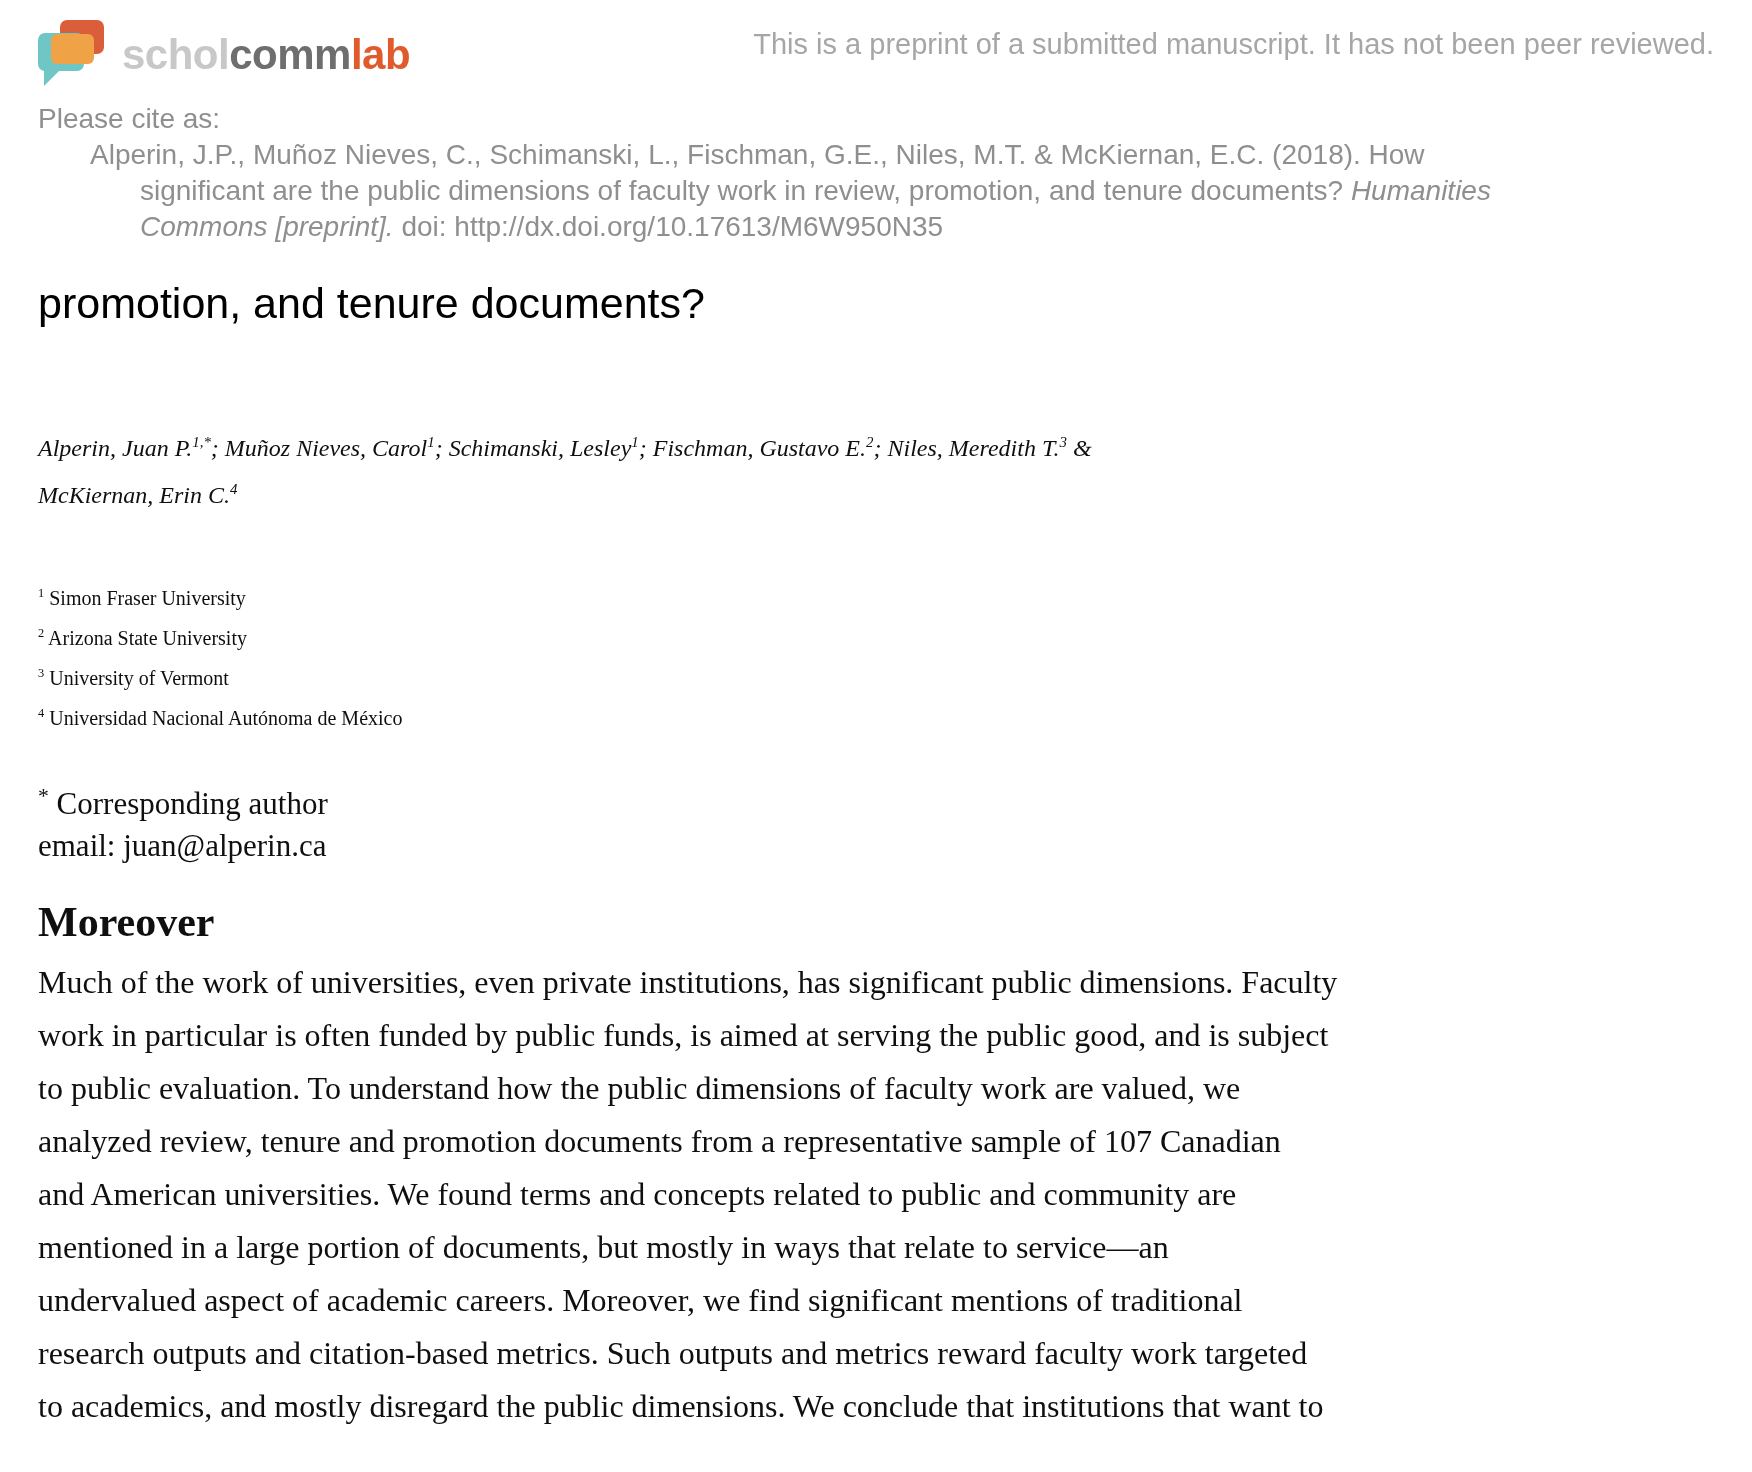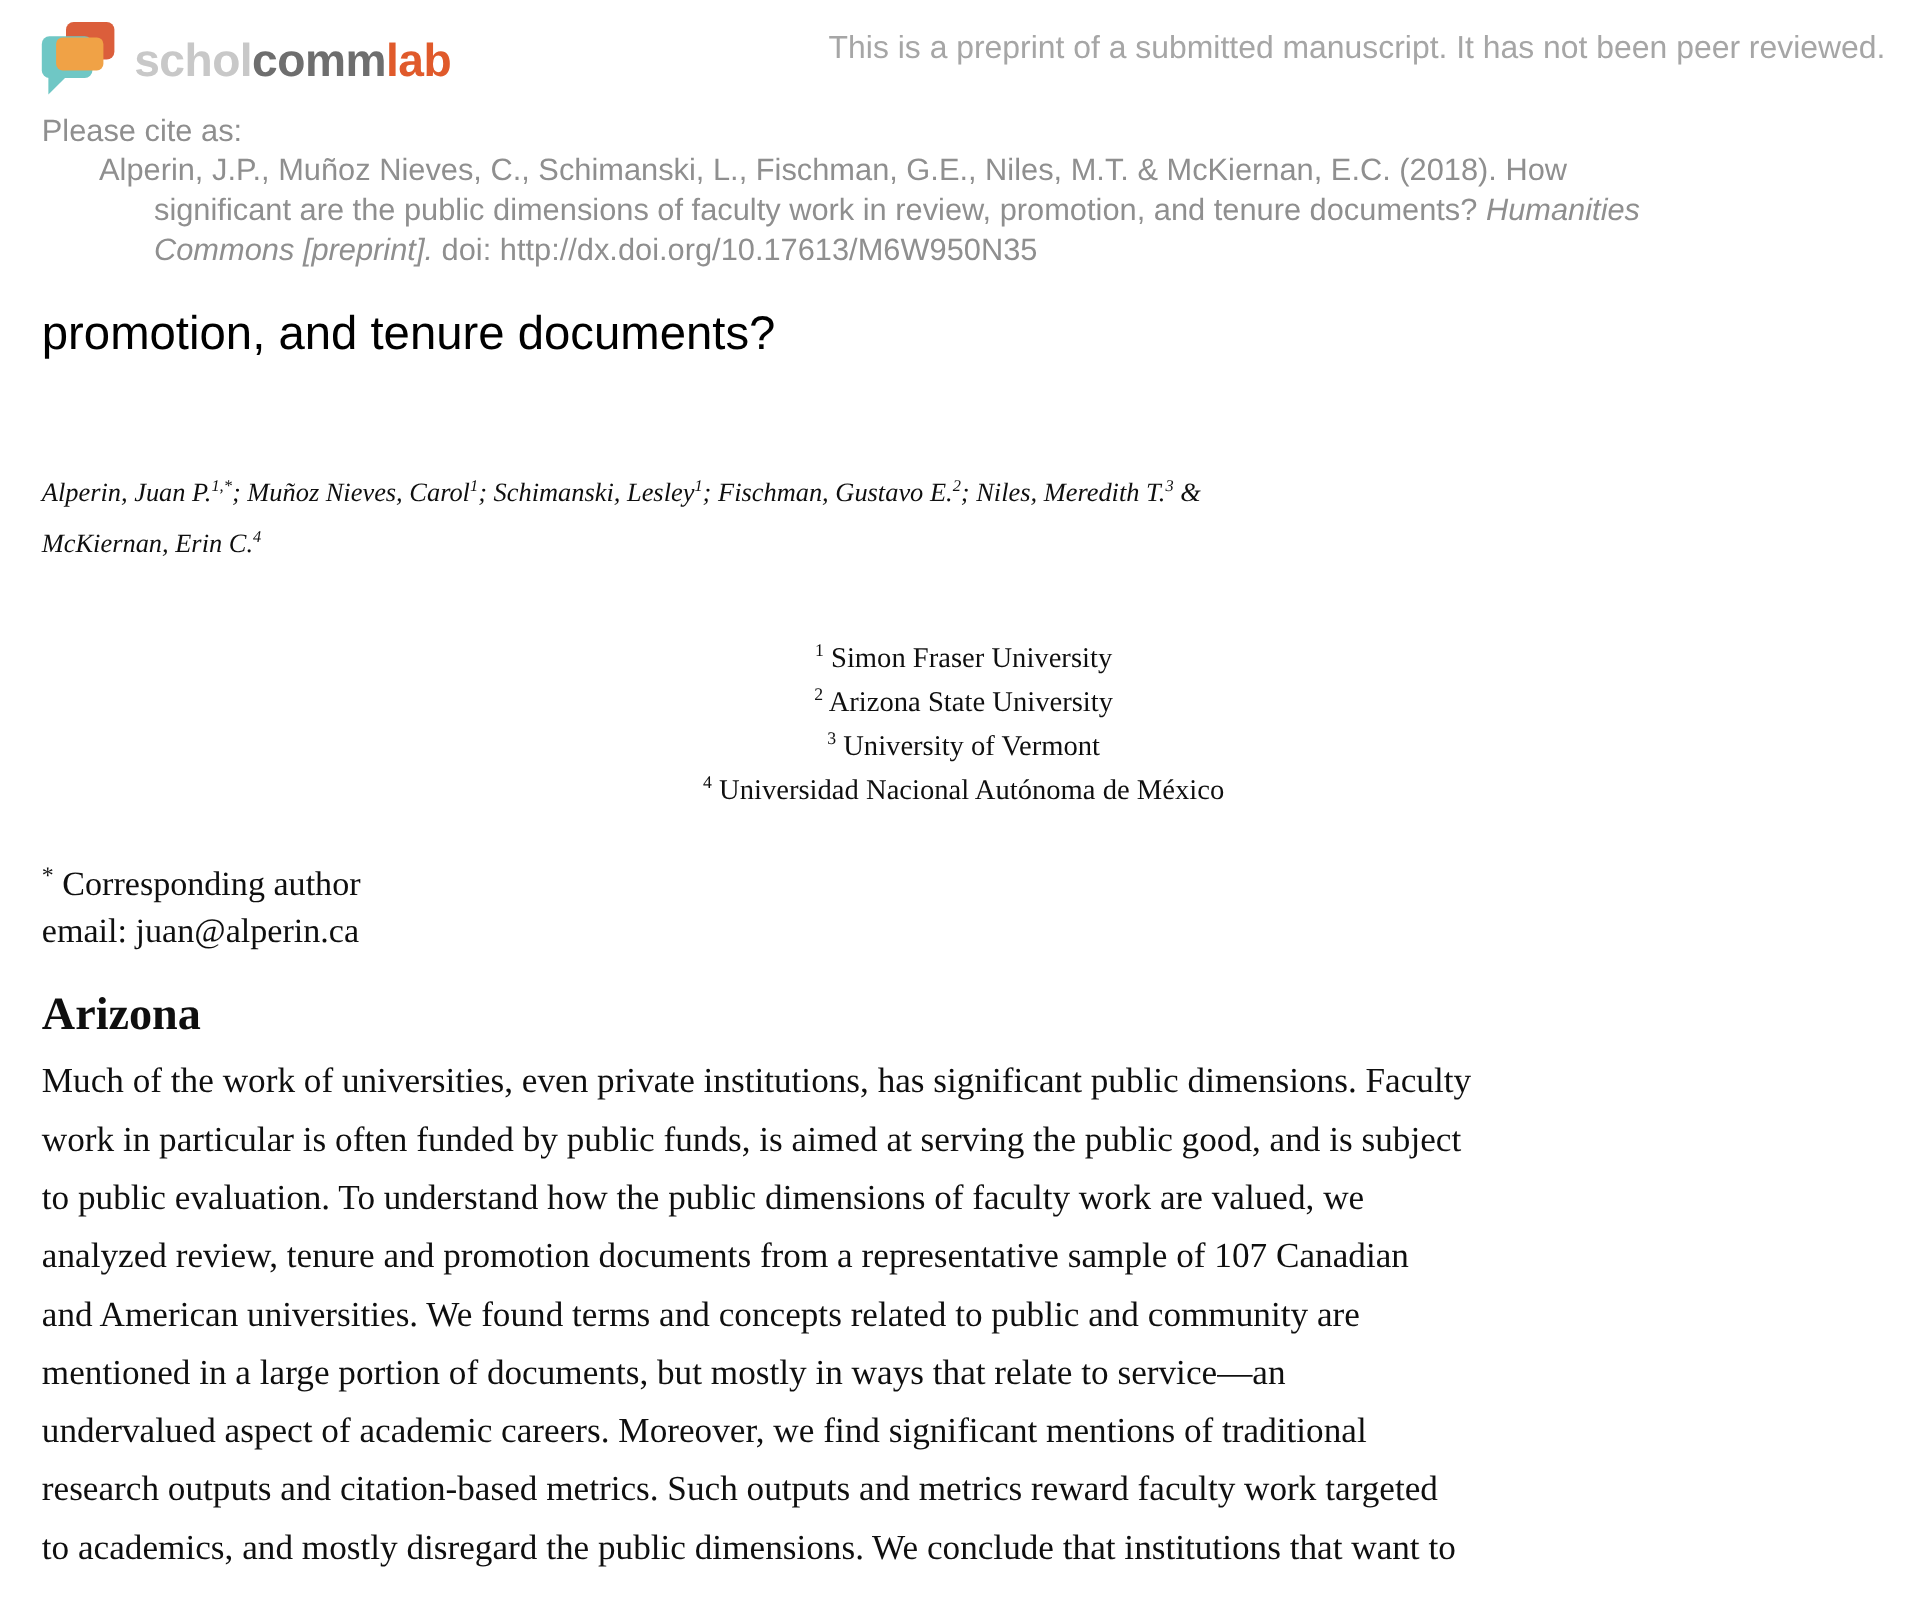--- a/index.html
+++ b/index.html
@@ -34,21 +34,21 @@
   .cite-line.first{padding-left:52px;}
 
   
   .title{position:absolute;top:272px;left:38px;right:38px;margin:0;
     font-family:"Liberation Sans",sans-serif;font-weight:400;font-size:43px;line-height:62px;color:#000;}
   .authors{position:absolute;top:425px;left:38px;right:38px;
     font-style:italic;font-size:24px;line-height:47px;}
   .authors sup{font-size:62%;line-height:0;}
 
   
-  .affils{position:absolute;top:578px;left:38px;right:38px;font-size:26px;line-height:40px;text-align:center;}
+  .affils{position:absolute;top:578px;left:38px;right:38px;font-size:20px;line-height:40px;}
   .affils sup{font-size:62%;line-height:0;}
   .correspond{position:absolute;top:783px;left:38px;right:38px;font-size:31px;line-height:42px;}
   .correspond sup{font-size:70%;line-height:0;}
 
   
   .abstract-h{position:absolute;top:898px;left:38px;margin:0;
     font-size:42px;font-weight:700;line-height:48px;}
   .abstract{position:absolute;top:956px;left:38px;right:30px;font-size:32px;line-height:53px;}
 </style>
 </head>
@@ -90,21 +90,21 @@
     <div><sup>2</sup> Arizona State University</div>
     <div><sup>3</sup> University of Vermont</div>
     <div><sup>4</sup> Universidad Nacional Autónoma de México</div>
   </div>
 
   <div class="correspond">
     <div><sup>*</sup> Corresponding author</div>
     <div>email: juan@alperin.ca</div>
   </div>
 
-  <h2 class="abstract-h">Arizona</h2>
+  <h2 class="abstract-h">Moreover</h2>
 
   <div class="abstract">
     <div>Much of the work of universities, even private institutions, has significant public dimensions. Faculty</div>
     <div>work in particular is often funded by public funds, is aimed at serving the public good, and is subject</div>
     <div>to public evaluation. To understand how the public dimensions of faculty work are valued, we</div>
     <div>analyzed review, tenure and promotion documents from a representative sample of 107 Canadian</div>
     <div>and American universities. We found terms and concepts related to public and community are</div>
     <div>mentioned in a large portion of documents, but mostly in ways that relate to service—an</div>
     <div>undervalued aspect of academic careers. Moreover, we find significant mentions of traditional</div>
     <div>research outputs and citation-based metrics. Such outputs and metrics reward faculty work targeted</div>

